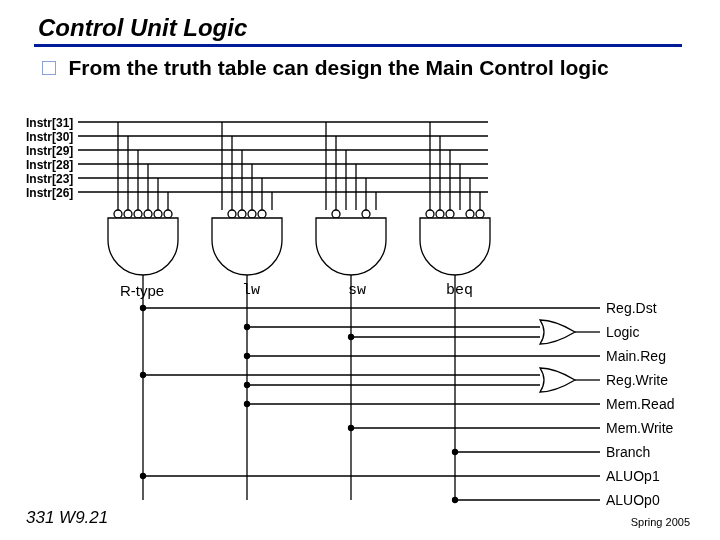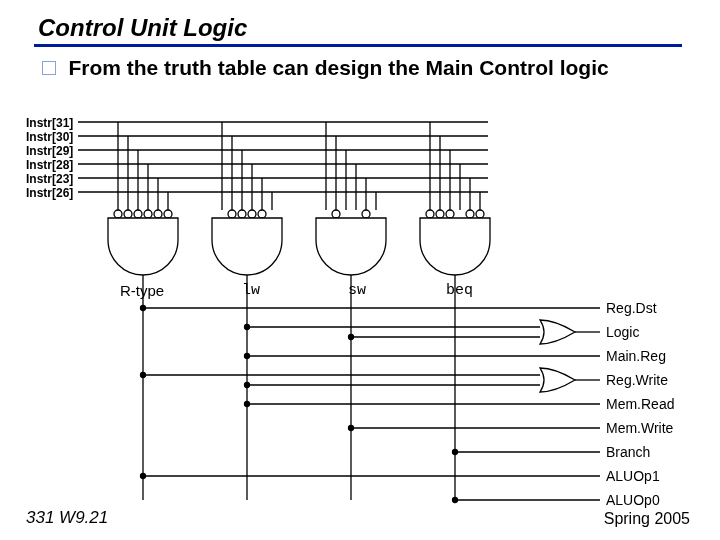--- a/index.html
+++ b/index.html
@@ -80,21 +80,21 @@
     bottom: 12px;
     left: 26px;
     font-size: 17px;
     color: #000;
     font-style: italic;
   }
   .footer-right {
     position: absolute;
     bottom: 12px;
     right: 30px;
-    font-size: 16px;
+    font-size: 11px;
     color: #000;
   }
   svg {
     position: absolute;
     top: 0;
     left: 0;
   }
 </style>
 </head>
 <body>

